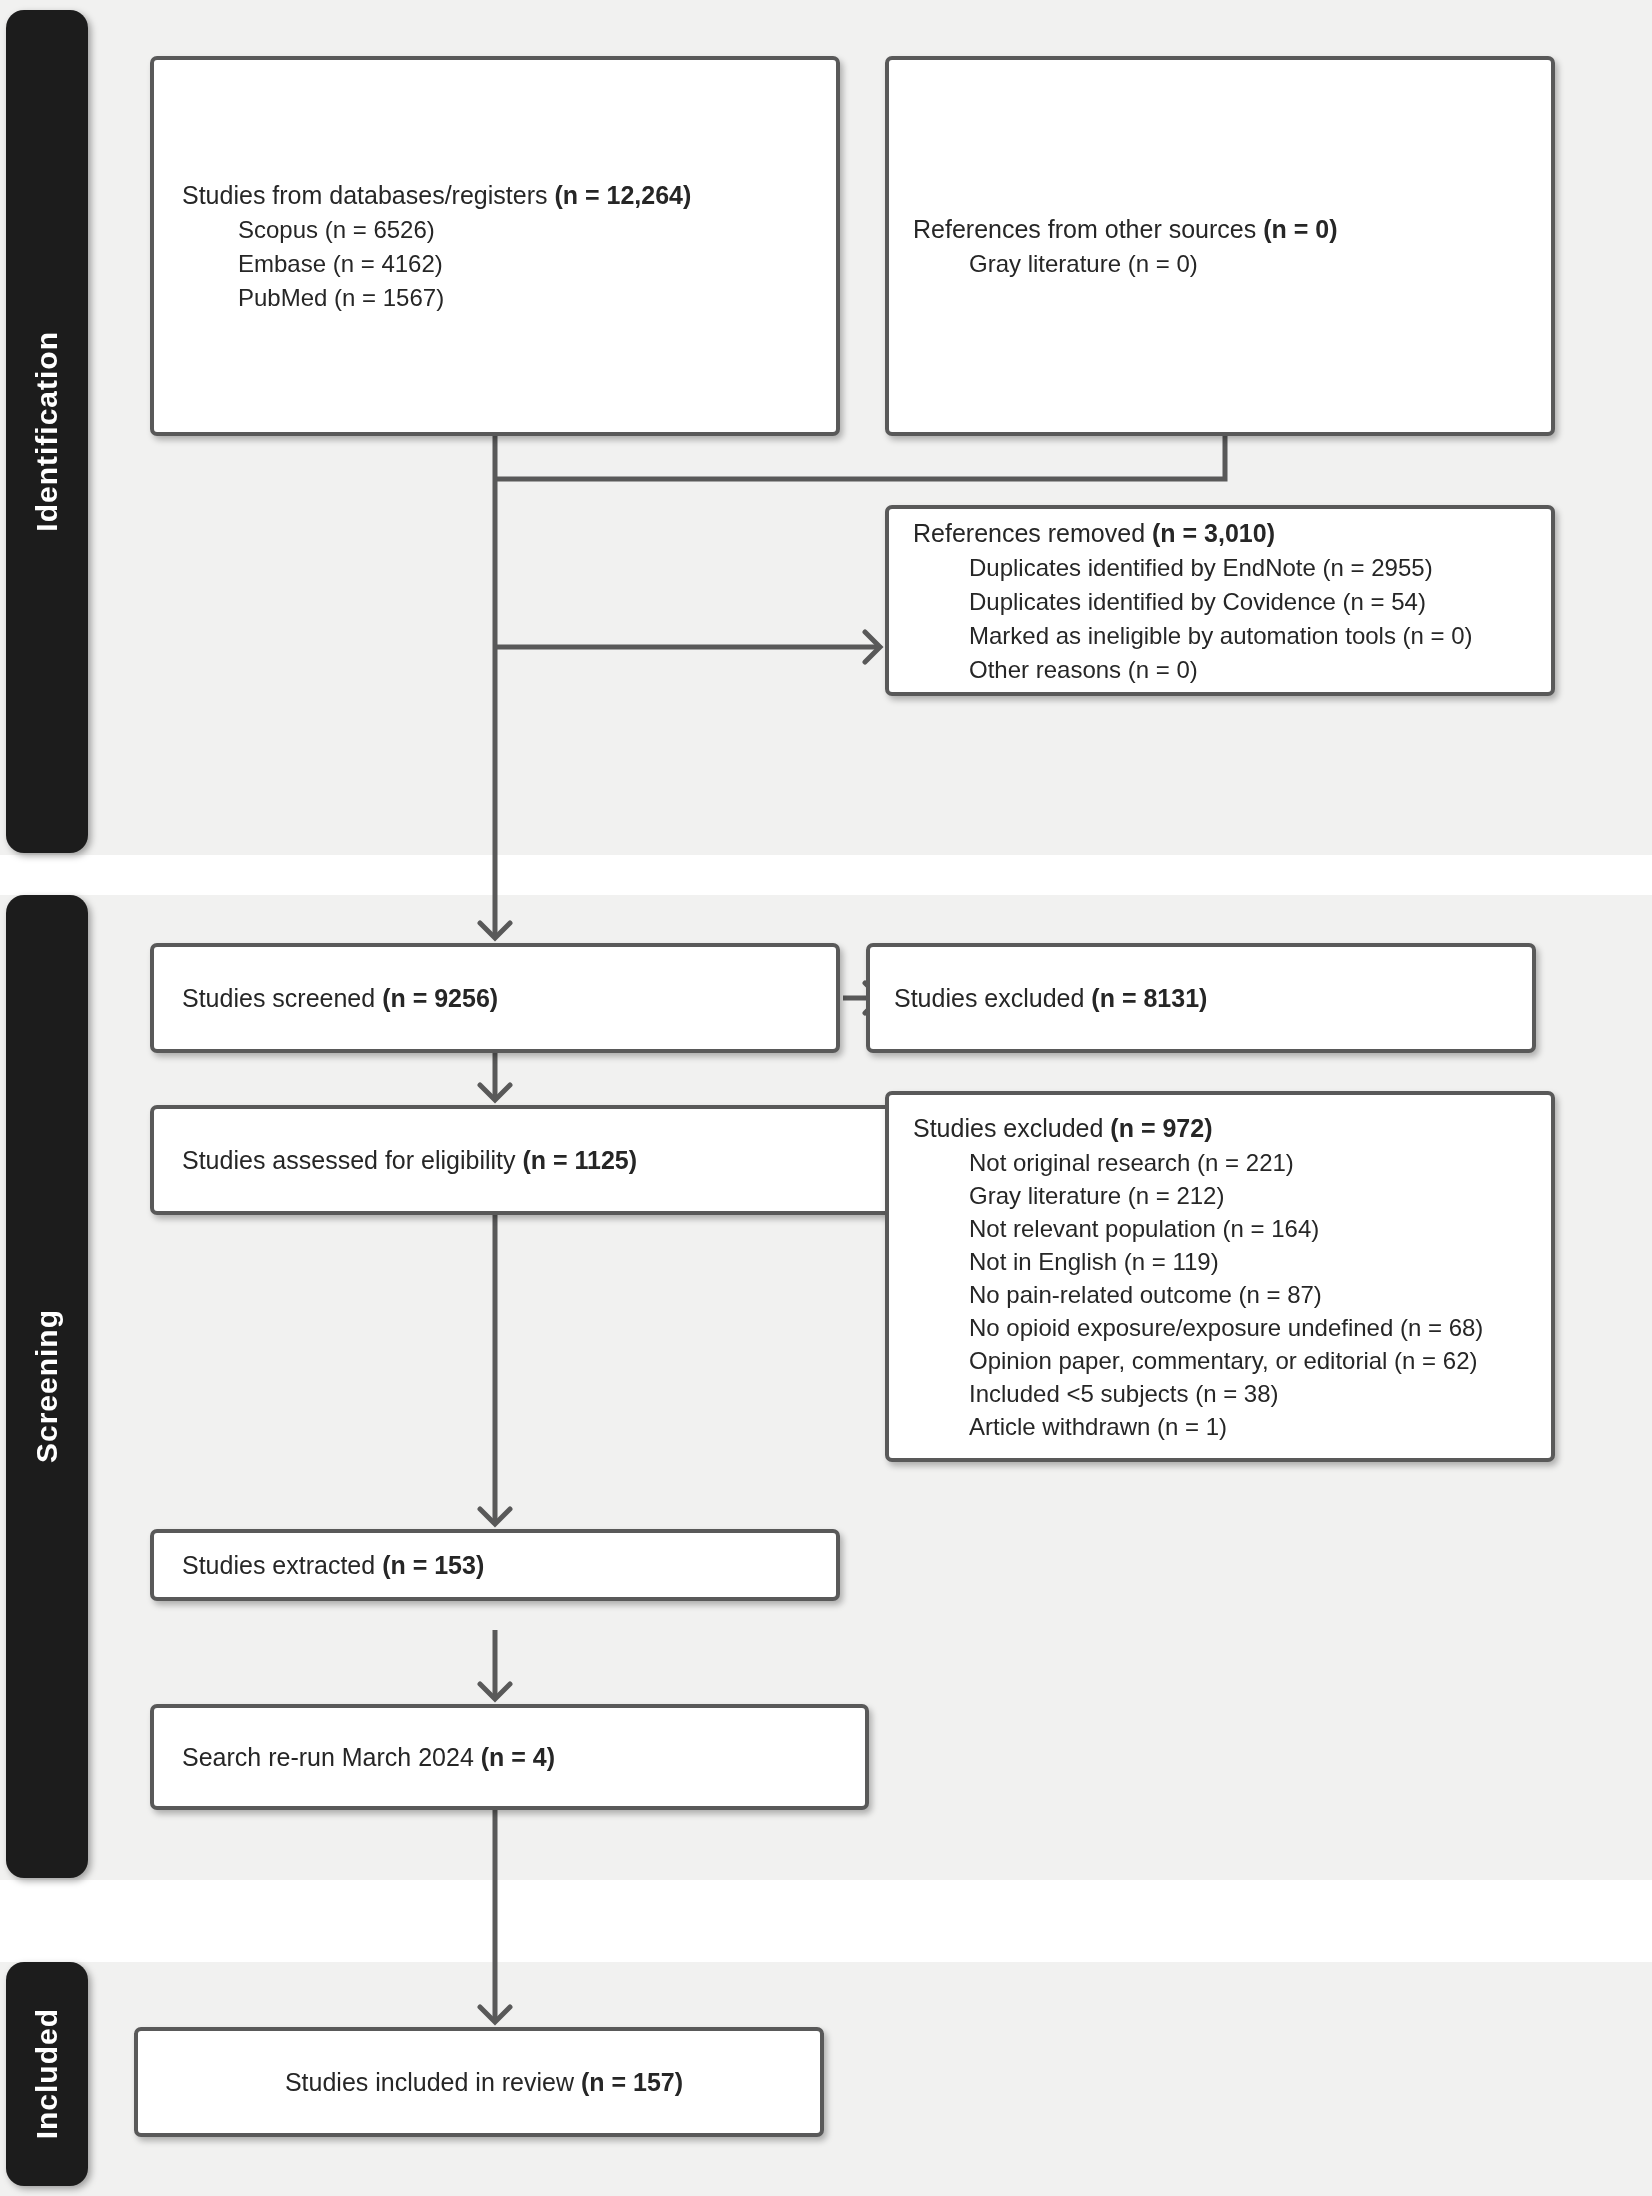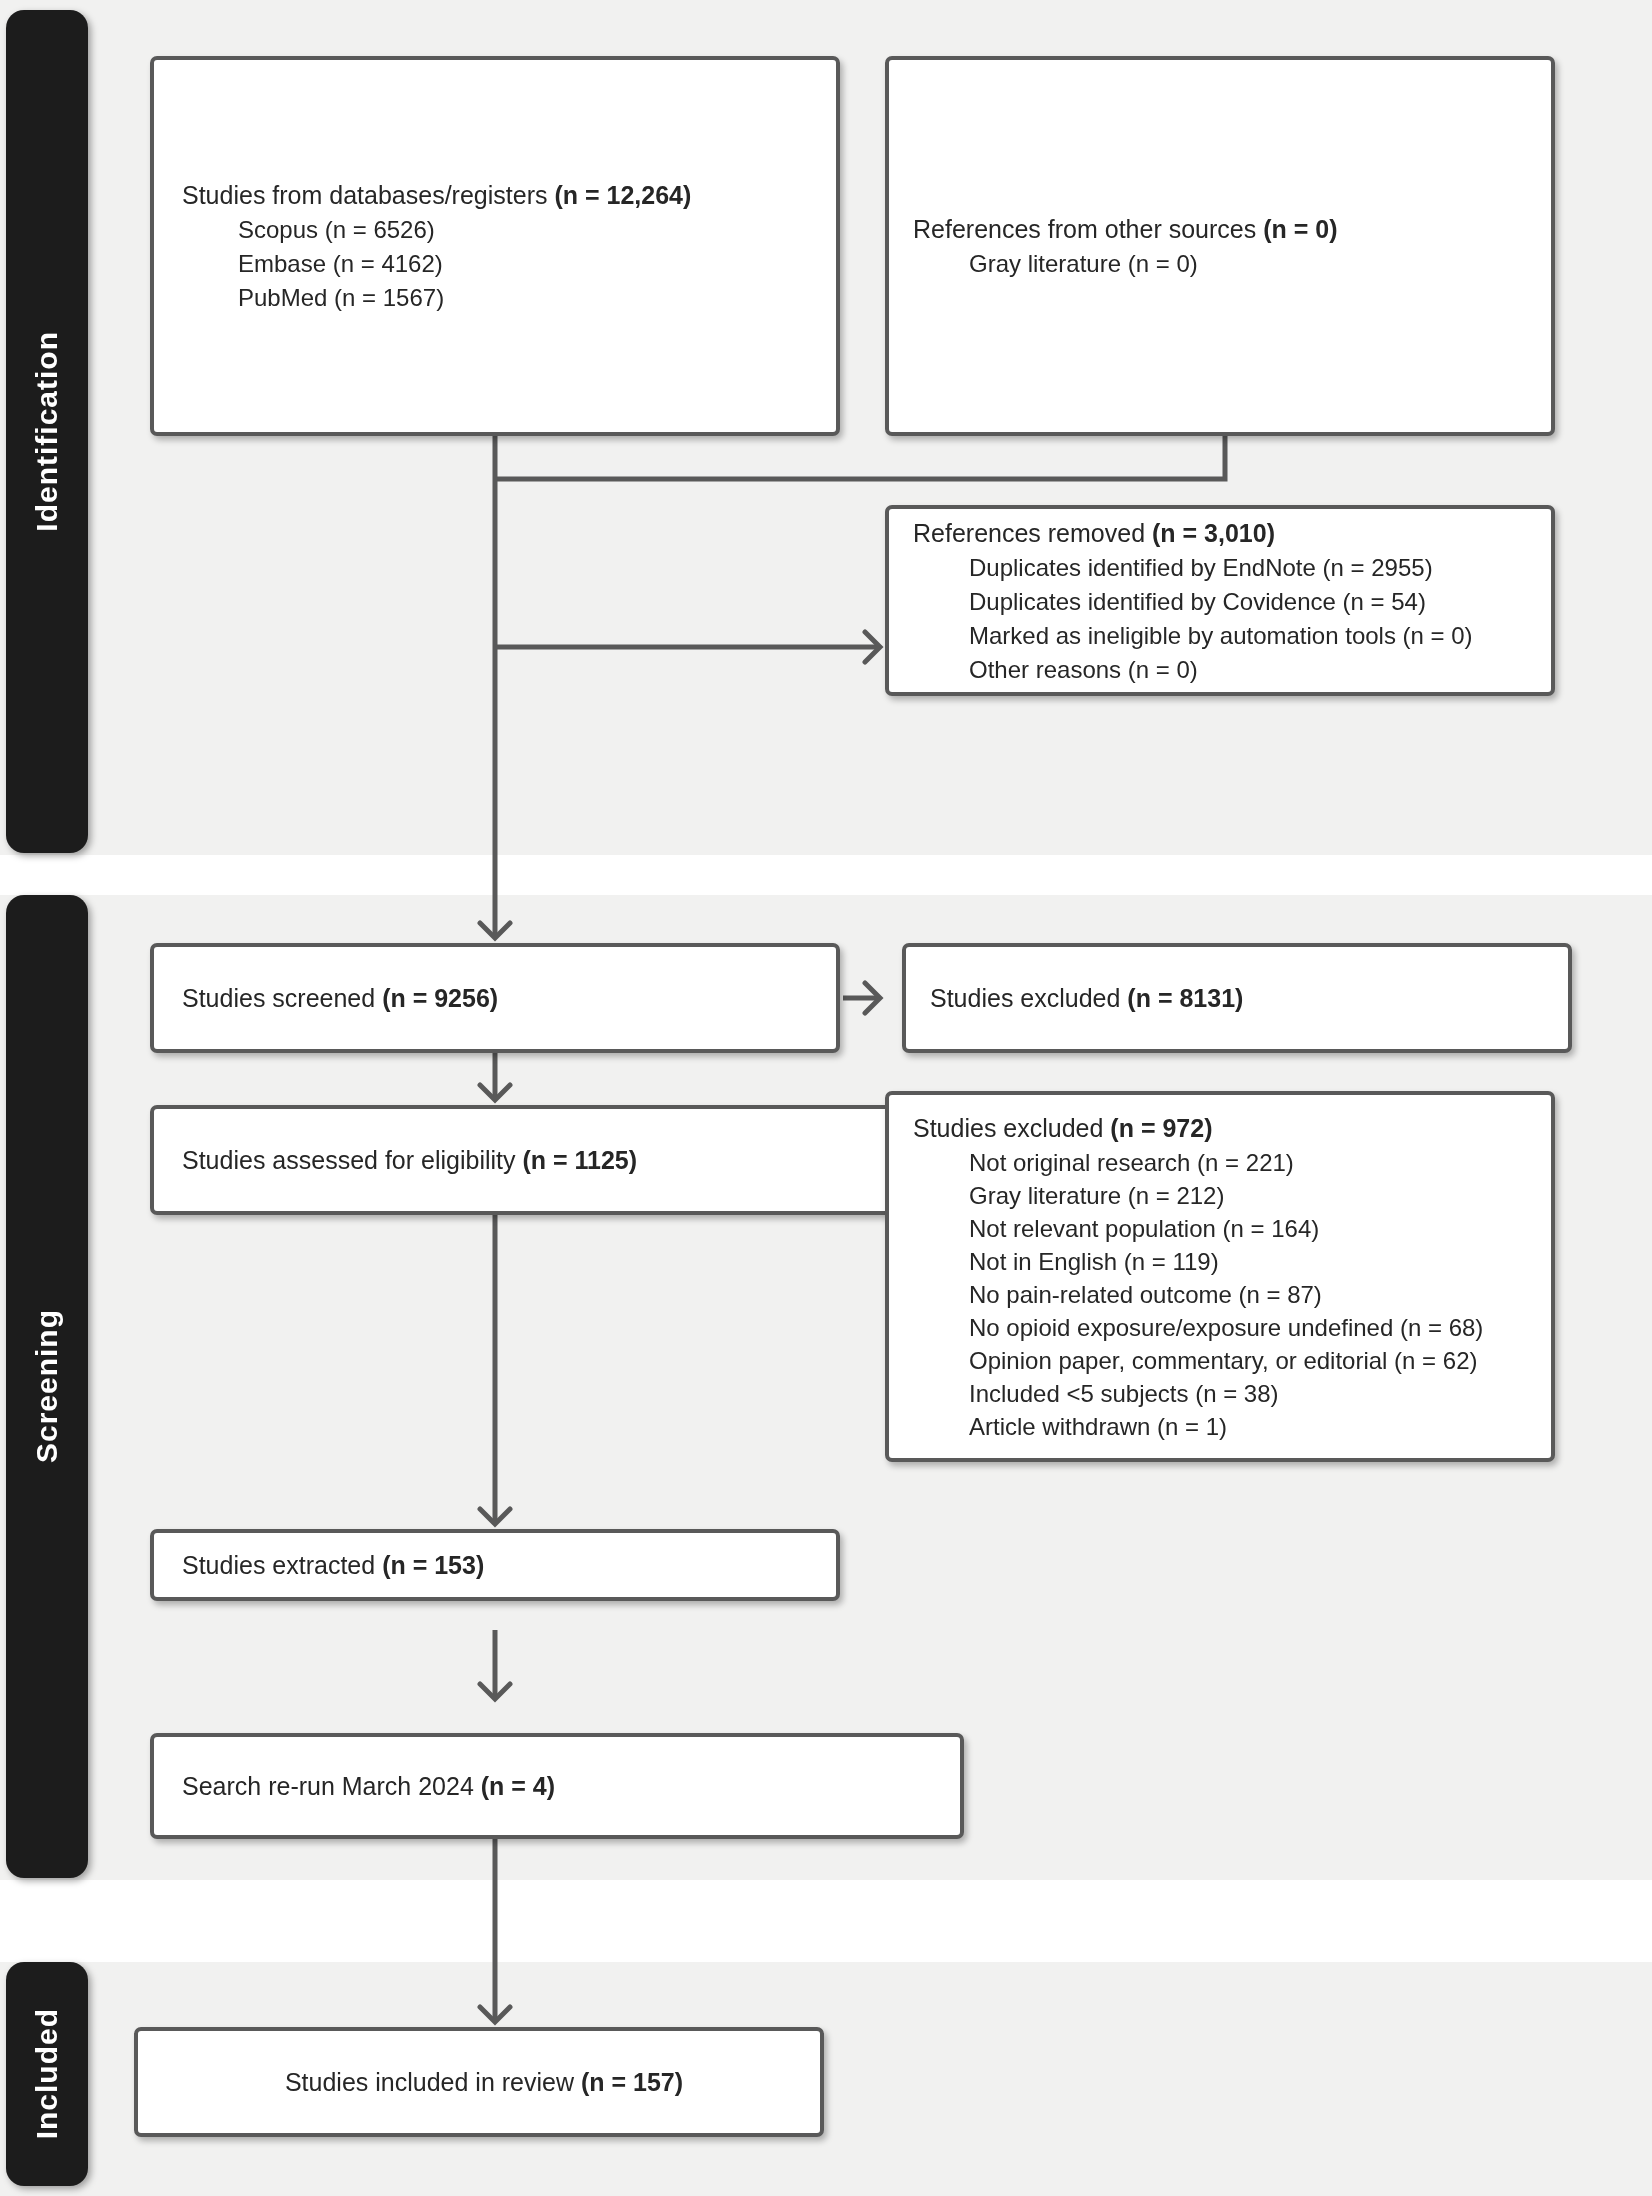--- a/index.html
+++ b/index.html
@@ -129,21 +129,21 @@
         <div class="box-item">Duplicates identified by Covidence (n = 54)</div>
         <div class="box-item">Marked as ineligible by automation tools (n = 0)</div>
         <div class="box-item">Other reasons (n = 0)</div>
       </div>
   </div>
 
   <div class="flow-box" style="left:150px;top:943px;width:690px;height:110px;">
     <div class="box-title"><span>Studies screened </span><span class="count">(n = 9256)</span></div>
   </div>
 
-  <div class="flow-box" style="left:902px;top:943px;width:670px;height:110px;padding-left:24px;">
+  <div class="flow-box" style="left:866px;top:943px;width:670px;height:110px;padding-left:24px;">
     <div class="box-title"><span>Studies excluded </span><span class="count">(n = 8131)</span></div>
   </div>
 
   <div class="flow-box" style="left:150px;top:1105px;width:766px;height:110px;">
     <div class="box-title"><span>Studies assessed for eligibility </span><span class="count">(n = 1125)</span></div>
   </div>
 
   <div class="flow-box dense" style="left:885px;top:1091px;width:670px;height:371px;padding-left:24px;">
     <div class="box-title"><span>Studies excluded </span><span class="count">(n = 972)</span></div>
     <div>
@@ -156,21 +156,21 @@
         <div class="box-item">Opinion paper, commentary, or editorial (n = 62)</div>
         <div class="box-item">Included &lt;5 subjects (n = 38)</div>
         <div class="box-item">Article withdrawn (n = 1)</div>
       </div>
   </div>
 
   <div class="flow-box" style="left:150px;top:1529px;width:690px;height:72px;">
     <div class="box-title"><span>Studies extracted </span><span class="count">(n = 153)</span></div>
   </div>
 
-  <div class="flow-box" style="left:150px;top:1704px;width:814px;height:106px;margin-top:29px;">
+  <div class="flow-box" style="left:150px;top:1704px;width:719px;height:106px;">
     <div class="box-title"><span>Search re-run March 2024 </span><span class="count">(n = 4)</span></div>
   </div>
 
   <div class="flow-box" style="left:134px;top:2027px;width:690px;height:110px;text-align:center;">
     <div class="box-title"><span>Studies included in review </span><span class="count">(n = 157)</span></div>
   </div>
 
 </div>
 
 </body></html>

